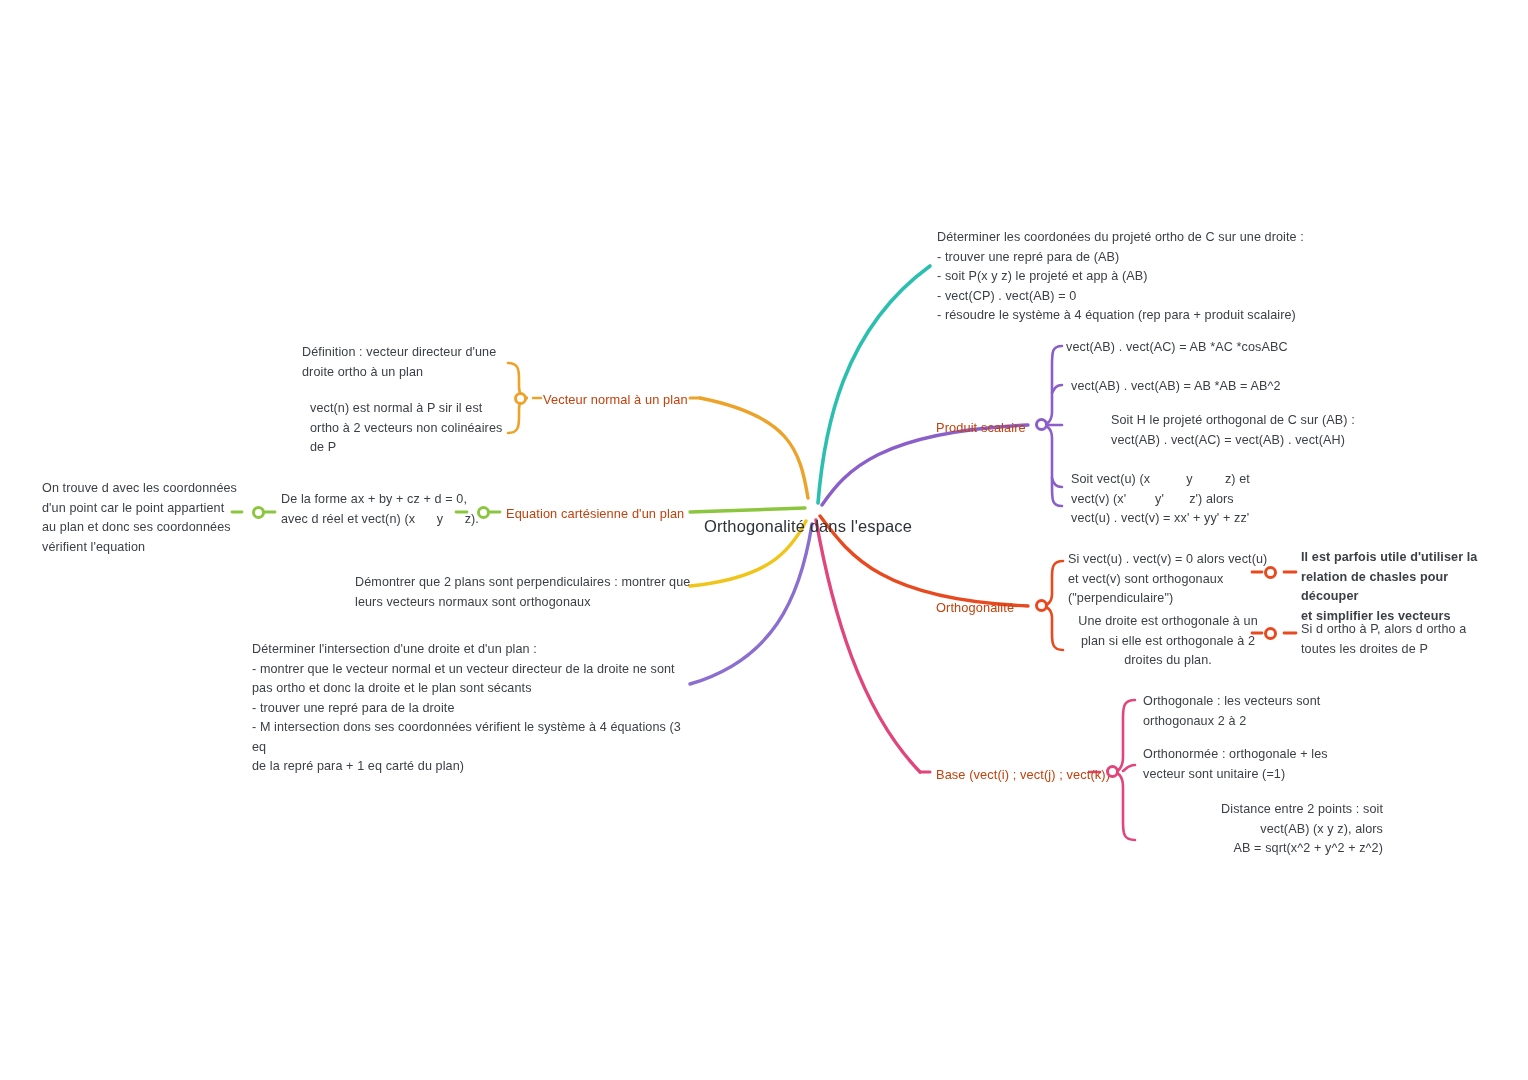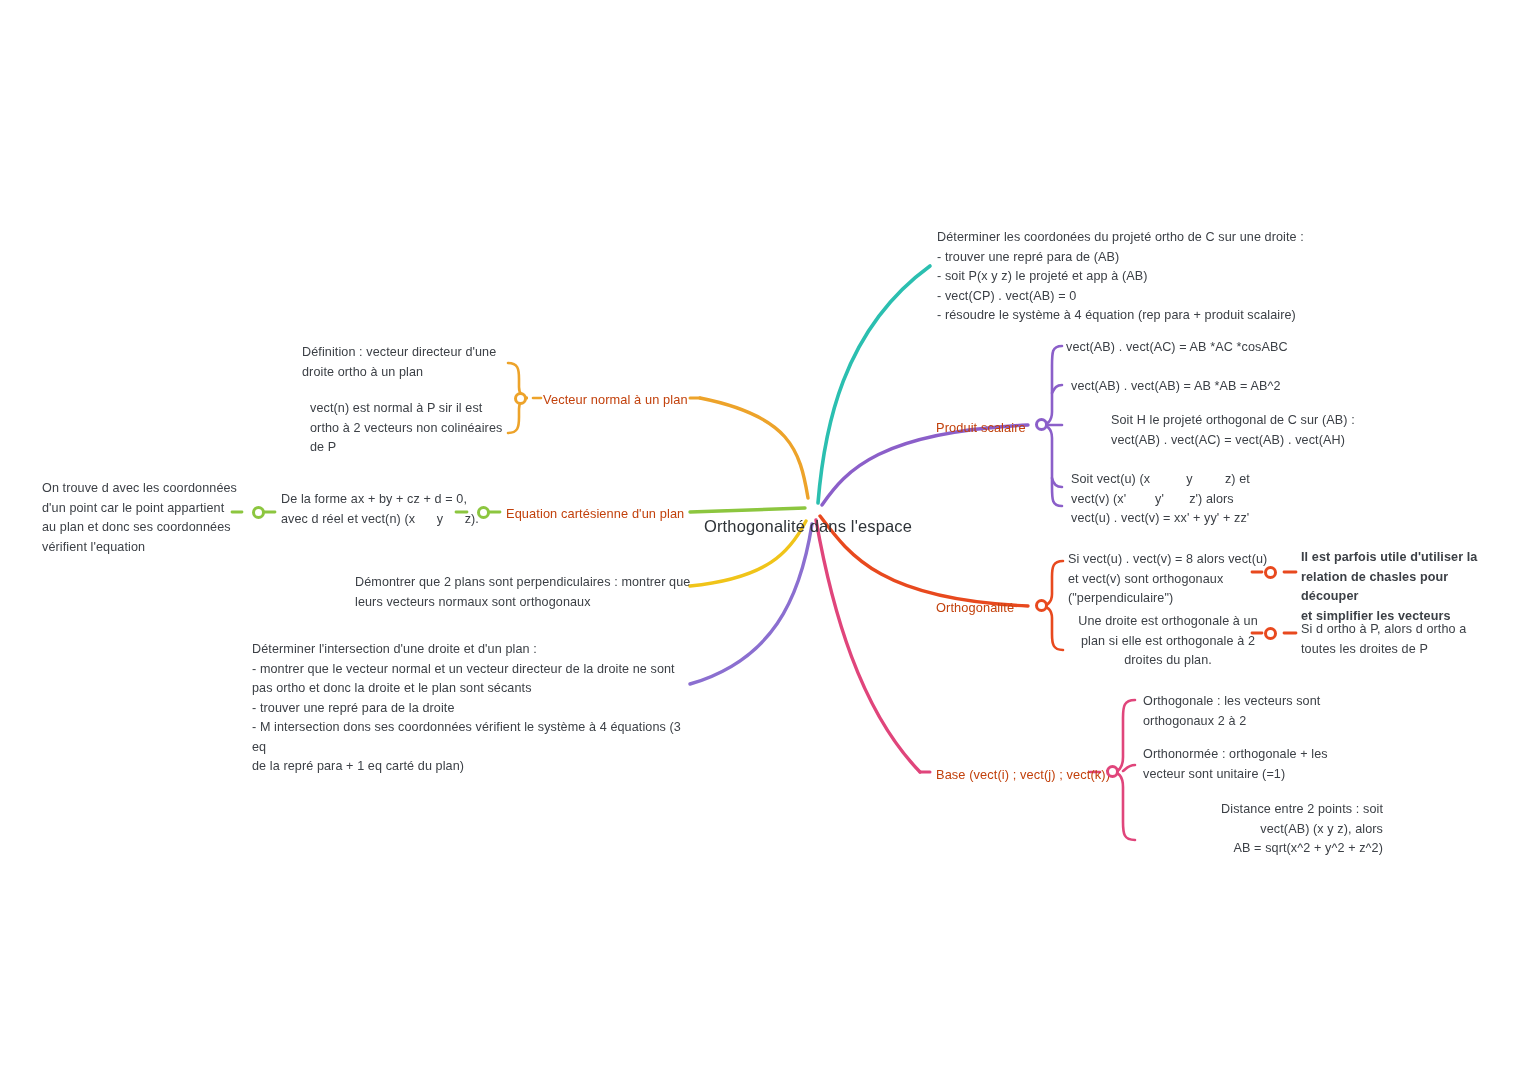--- a/index.html
+++ b/index.html
@@ -128,21 +128,21 @@
   <div class="node" style="left:1071px; top:377px; width:300px;">vect(AB) . vect(AB) = AB *AB = AB^2</div>
   <div class="node" style="left:1071px; top:411px; width:300px;margin-left:40px;">Soit H le projeté orthogonal de C sur (AB) :
 vect(AB) . vect(AC) = vect(AB) . vect(AH)</div>
   <div class="node mono-space" style="left:1071px; top:470px; width:320px;">Soit vect(u) (x          y         z) et
 vect(v) (x'        y'       z') alors
 vect(u) . vect(v) = xx' + yy' + zz'</div>
 
   <div class="node lvl1" style="left:936px; top:598px;">Orthogonalité</div>
   <div class="ring w4" style="left:1035px; top:599px; border-color:#e8491e;"></div>
 
-  <div class="node" style="left:1068px; top:550px; width:210px;">Si vect(u) . vect(v) = 8 alors vect(u)
+  <div class="node" style="left:1068px; top:550px; width:210px;">Si vect(u) . vect(v) = 0 alors vect(u)
 et vect(v) sont orthogonaux
 ("perpendiculaire")</div>
   <div class="ring w4" style="left:1264px; top:566px; border-color:#e8491e;"></div>
   <div class="node" style="left:1301px; top:548px; width:200px;font-weight:bold;">Il est parfois utile d'utiliser la
 relation de chasles pour découper
 et simplifier les vecteurs</div>
 
   <div class="node" style="left:1068px; top:612px; width:200px;text-align:center;">Une droite est orthogonale à un
 plan si elle est orthogonale à 2
 droites du plan.</div>

